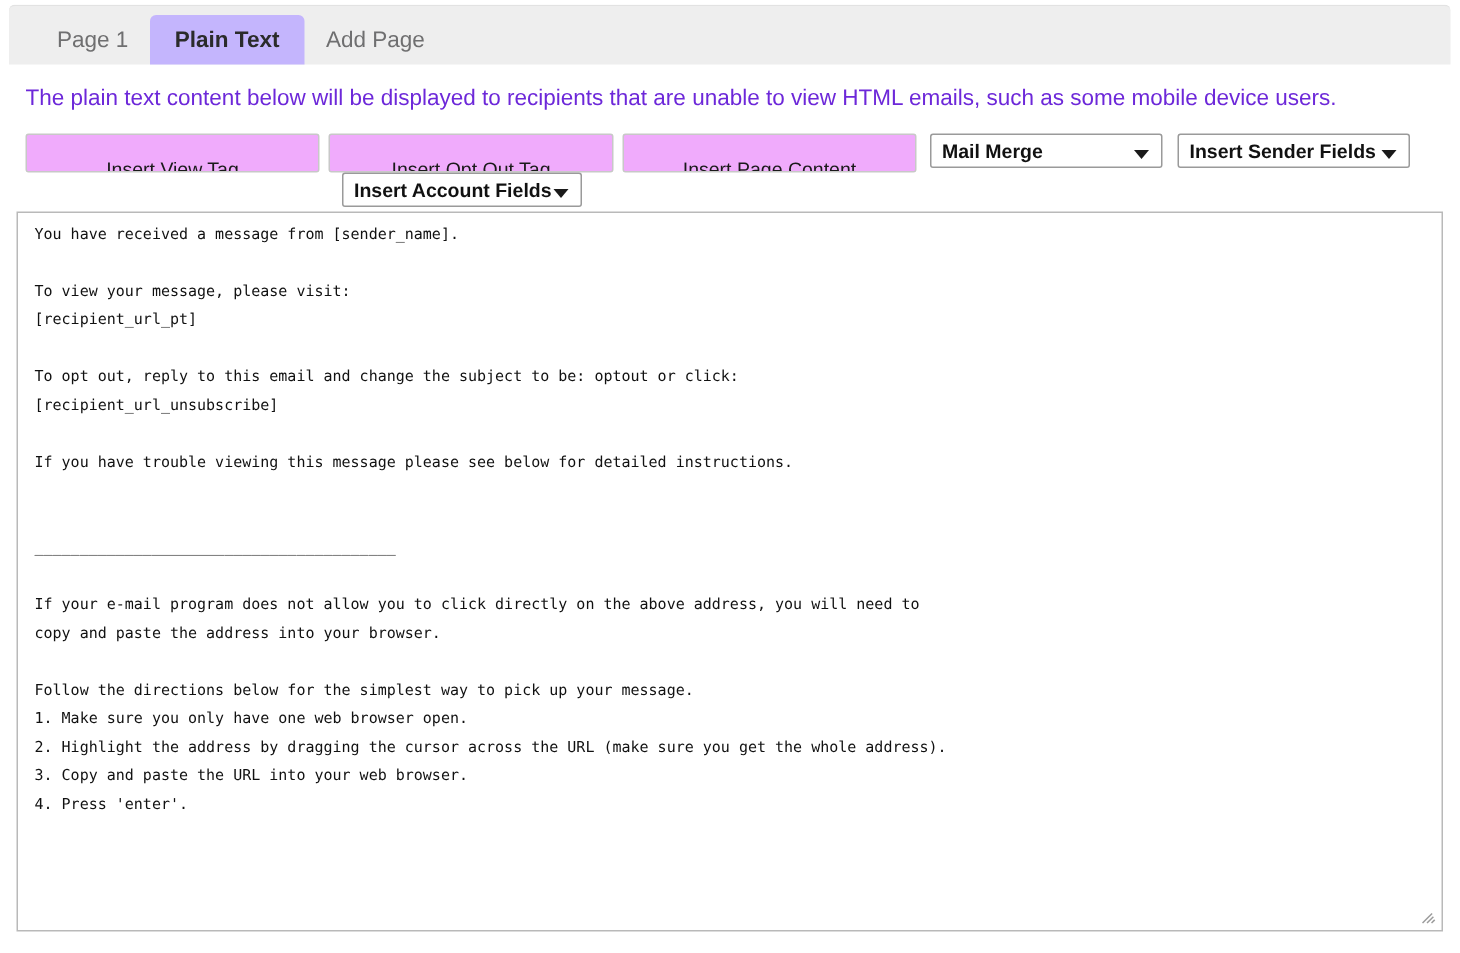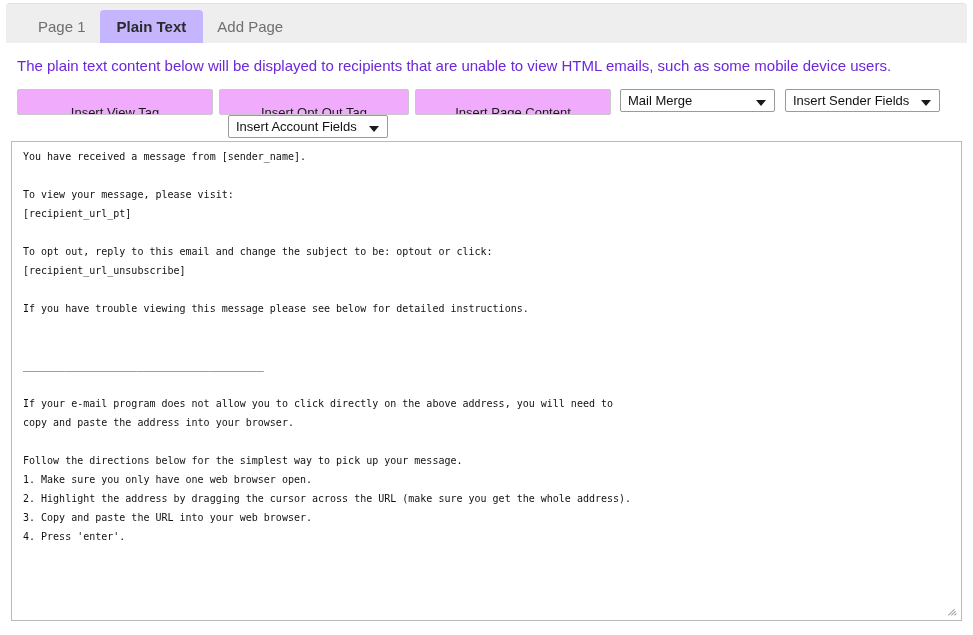--- a/index.html
+++ b/index.html
@@ -117,20 +117,21 @@
     border-radius: 2px;
     font-size: 13px;
     color: #111111;
     line-height: 21px;
     text-align: left;
     padding-left: 7px;
     padding-right: 22px;
     cursor: pointer;
     white-space: nowrap;
     overflow: hidden;
+    font-weight: bold;
   }
   .tb-select.merge { width: 155px; margin-left: 9px; }
   .tb-select.sender { width: 155px; margin-left: 10px; }
   .tb-select.account { width: 160px; margin-left: 211px; }
 
   .caret {
     position: absolute;
     right: 8px;
     top: 10px;
     width: 0;

